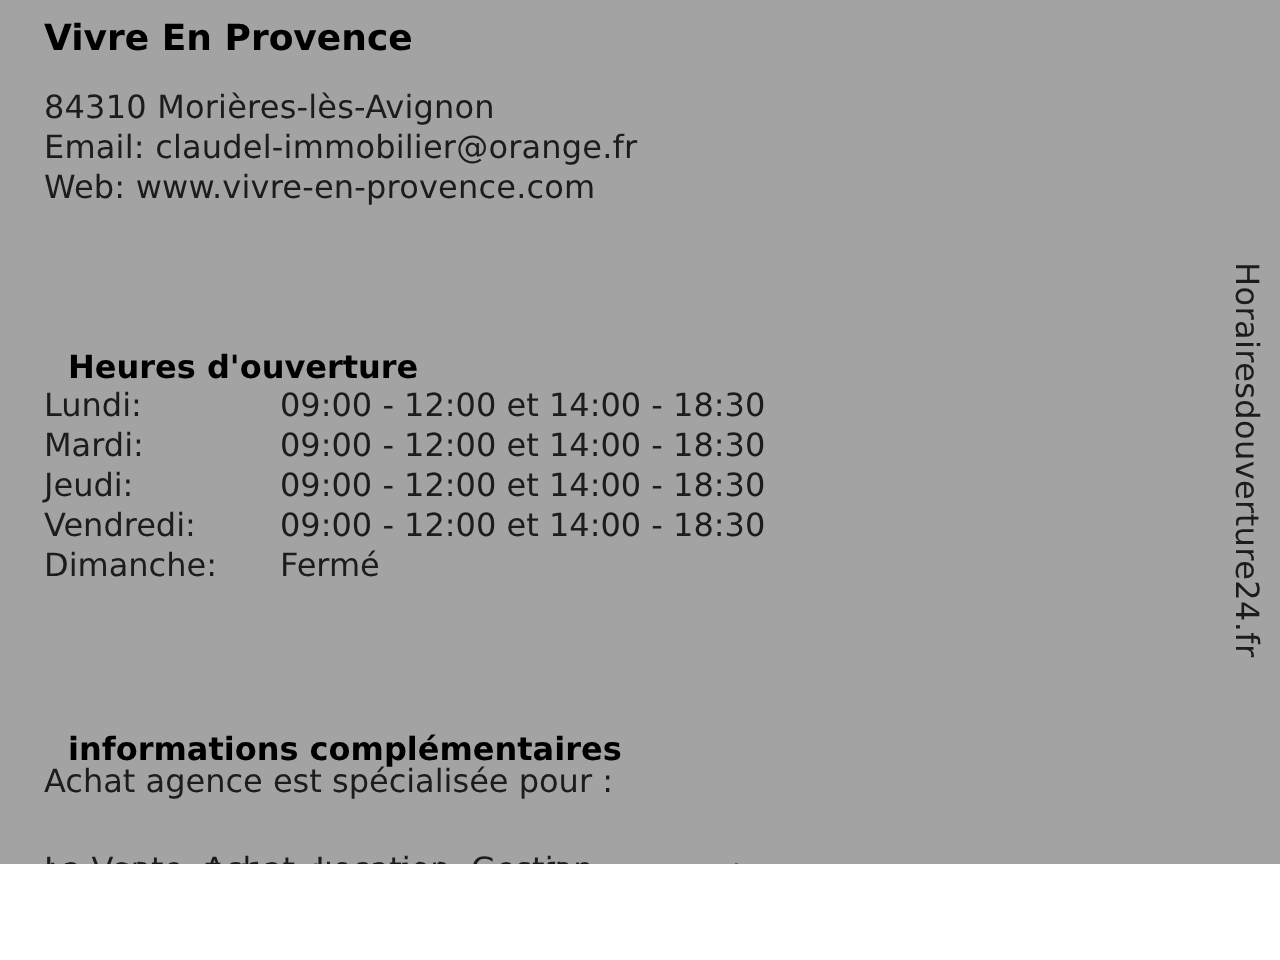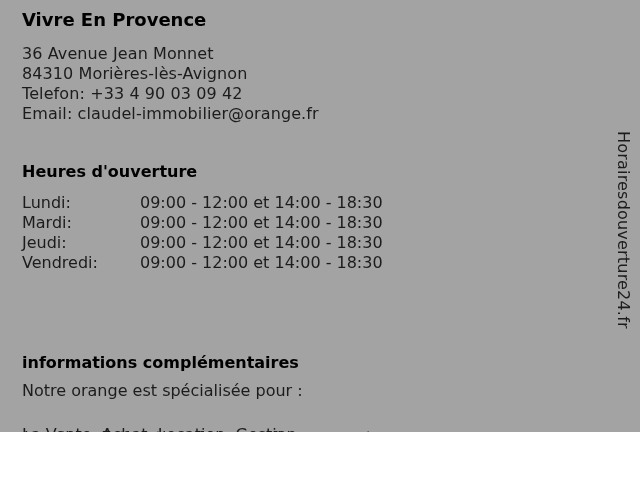--- a/index.html
+++ b/index.html
@@ -34,21 +34,21 @@
     line-height: 20px;
     letter-spacing: 0.1px;
   }
   .section-heading {
     position: absolute;
     left: 22px;
     font-size: 16px;
     line-height: 20px;
     font-weight: bold;
     color: #000000;
-    margin: 0;
+    margin: 12px;
   }
   .hours-heading { top: 162px; }
   .hours-table {
     position: absolute;
     left: 22px;
     top: 193px;
     font-size: 16px;
     line-height: 20px;
   }
   .hours-row { white-space: nowrap; }
@@ -92,47 +92,49 @@
   }
 </style>
 </head>
 <body>
 
 <div class="page">
 
   <h1 class="title">Vivre En Provence</h1>
 
   <div class="address">
-    <div>36 Avenue Jean Monnet</div>
     <div>84310 Morières-lès-Avignon</div>
-    <div>Telefon: +33 4 90 03 09 42</div>
     <div>Email: claudel-immobilier@orange.fr</div>
+    <div>Web: www.vivre-en-provence.com</div>
   </div>
 
   <h2 class="section-heading hours-heading">Heures d'ouverture</h2>
 
   <div class="hours-table">
     <div class="hours-row">
       <span class="day-cell">Lundi:</span><span class="time-cell">09:00 - 12:00 et 14:00 - 18:30</span>
     </div>
     <div class="hours-row">
       <span class="day-cell">Mardi:</span><span class="time-cell">09:00 - 12:00 et 14:00 - 18:30</span>
     </div>
     <div class="hours-row">
       <span class="day-cell">Jeudi:</span><span class="time-cell">09:00 - 12:00 et 14:00 - 18:30</span>
     </div>
     <div class="hours-row">
       <span class="day-cell">Vendredi:</span><span class="time-cell">09:00 - 12:00 et 14:00 - 18:30</span>
     </div>
+    <div class="hours-row">
+      <span class="day-cell">Dimanche:</span><span class="time-cell">Fermé</span>
+    </div>
   </div>
 
   <h2 class="section-heading info-heading">informations complémentaires</h2>
 
   <div class="info-para">
-    <div>Notre orange est spécialisée pour :</div>
+    <div>Achat agence est spécialisée pour :</div>
     <div class="overlap-line">
       <span class="overlap-a">La Vente, Achat, Location, Gestion</span>
       <span class="overlap-b">Locative, Estimation, Aide aux financements</span>
     </div>
   </div>
 
   <div class="watermark">Horairesdouverture24.fr</div>
 
 </div>
 

